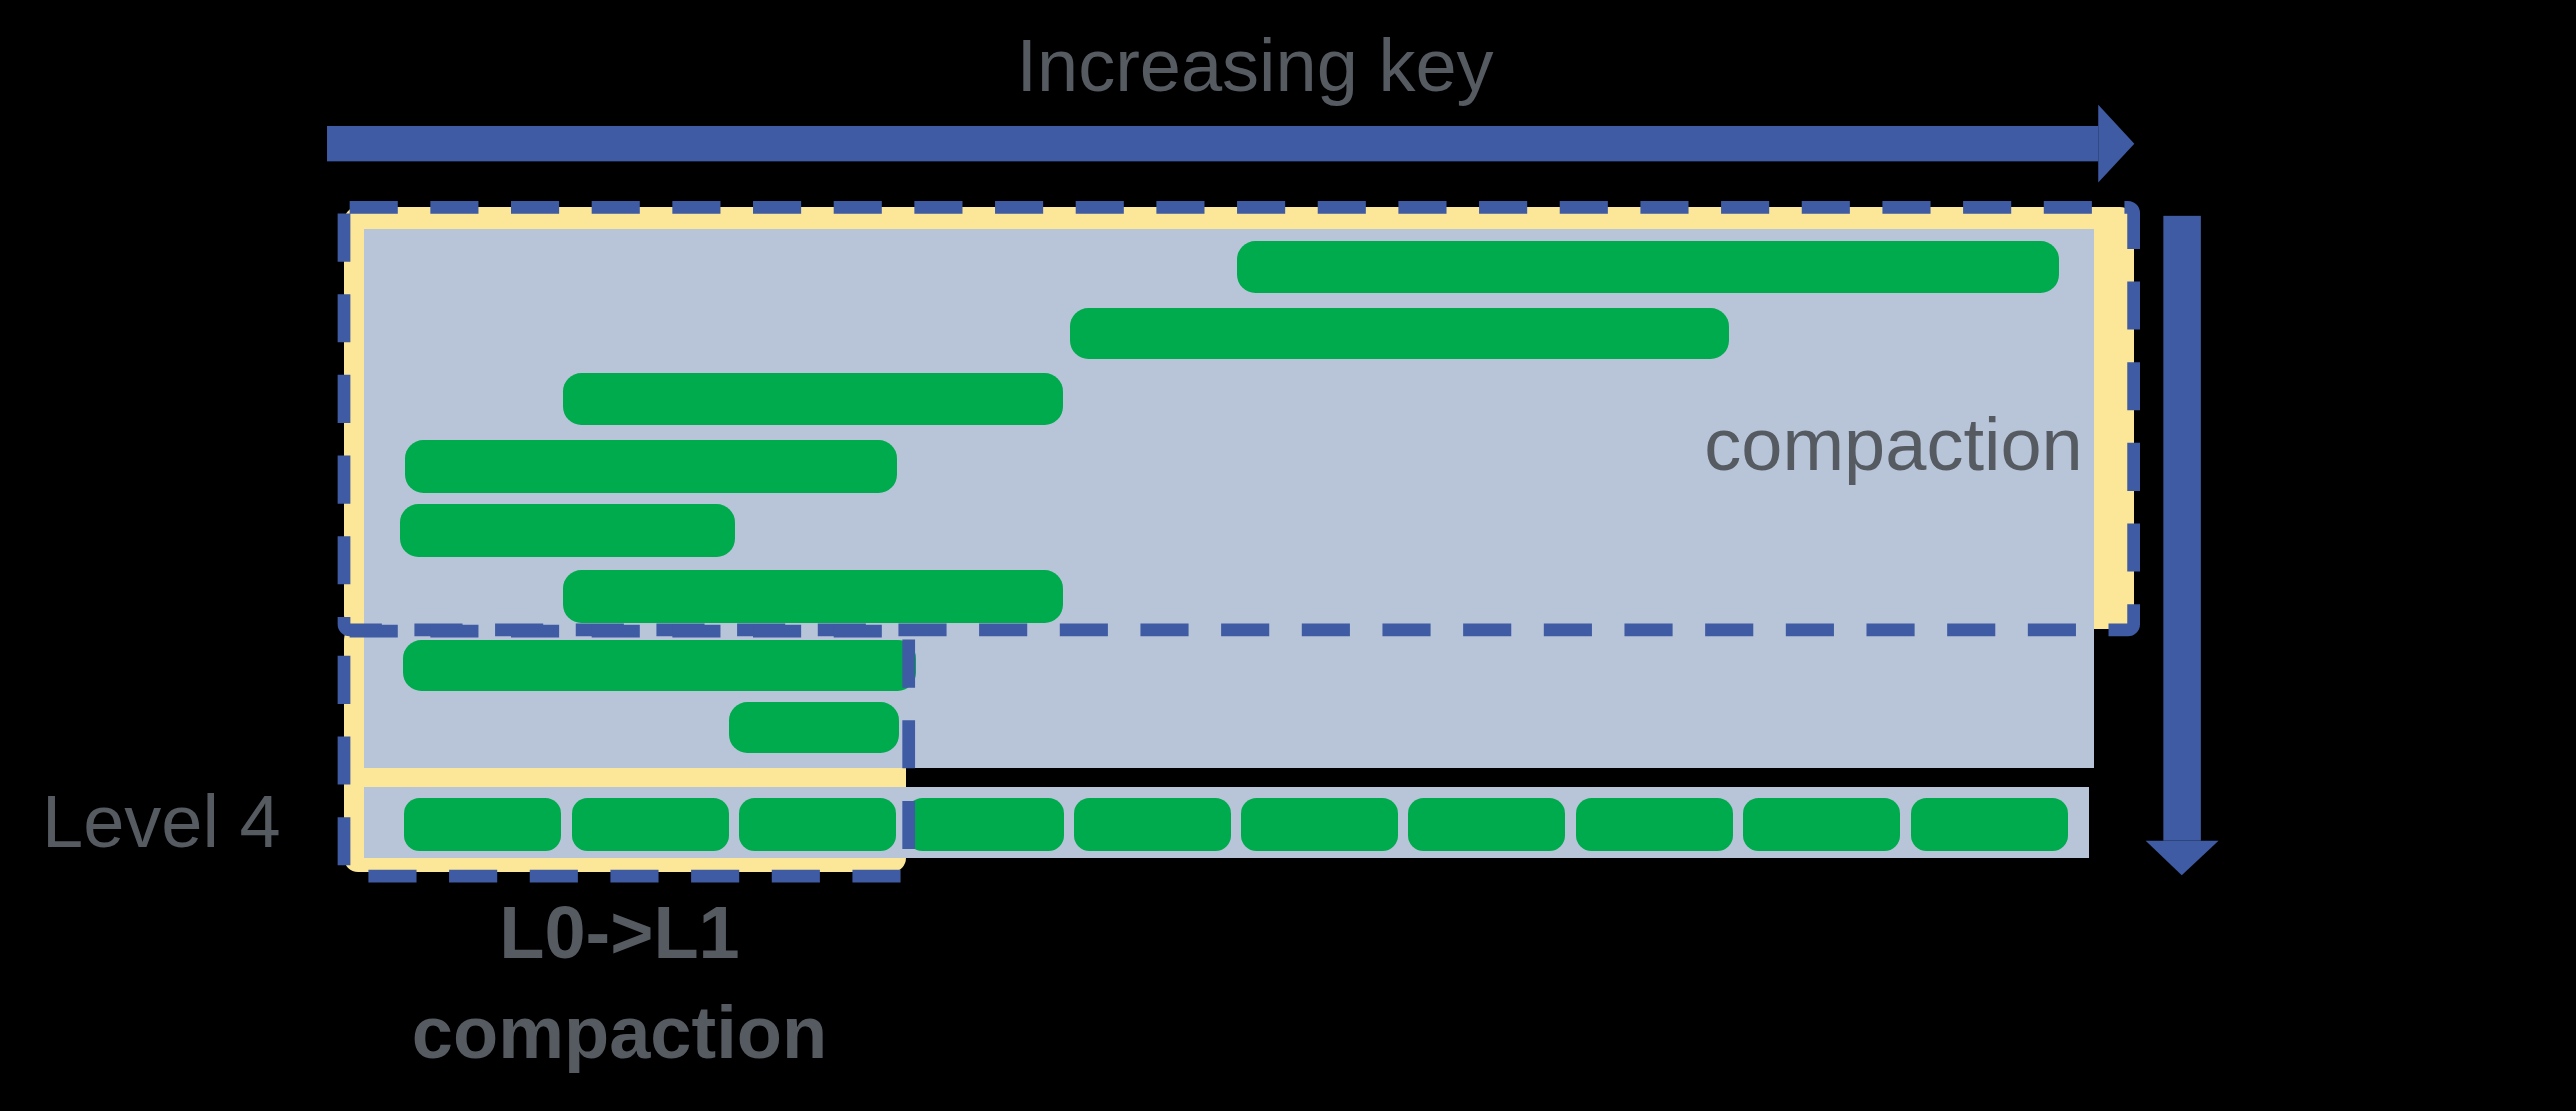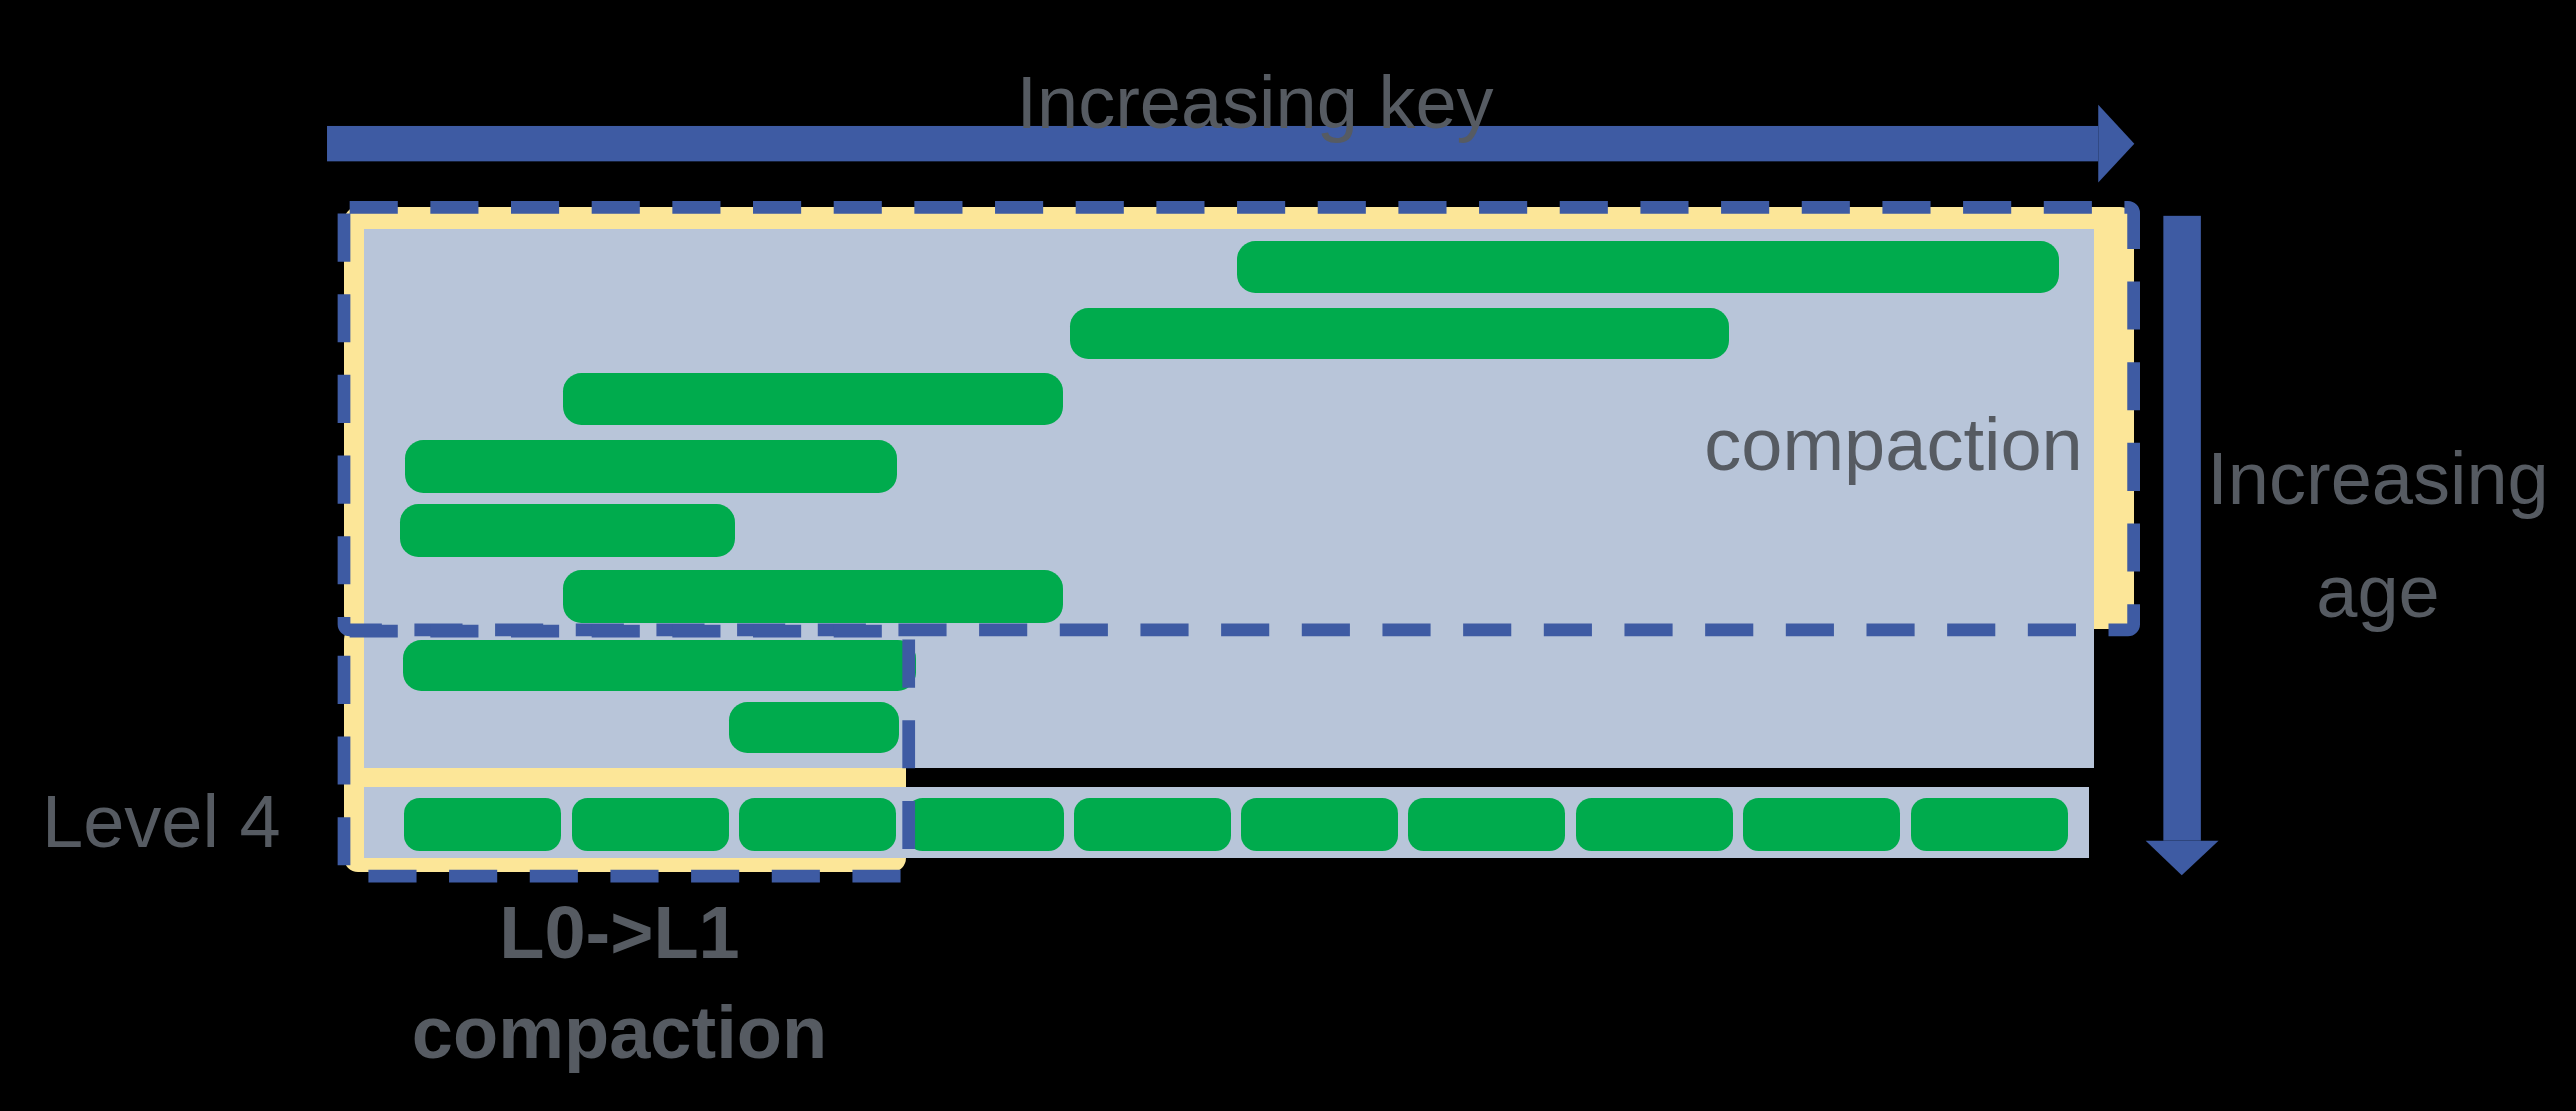--- a/index.html
+++ b/index.html
@@ -75,26 +75,22 @@
       <div class="seg" style="left: 1576px; top: 798px; width: 157px; height: 53px;"></div>
       <div class="seg" style="left: 1743px; top: 798px; width: 157px; height: 53px;"></div>
       <div class="seg" style="left: 1911px; top: 798px; width: 157px; height: 53px;"></div>
     </div>
 
   <svg class="layer" width="2576" height="1111" viewBox="0 0 3640 1570">
     <rect x="486" y="293" width="2529" height="597" rx="8" style="fill:none;stroke:var(--blue);stroke-width:18;stroke-dasharray:68 46;"></rect>
     <rect x="486" y="892" width="798" height="346" rx="8" style="fill:none;stroke:var(--blue);stroke-width:18;stroke-dasharray:68 46;"></rect>
   </svg>
 
-  <div class="label center" style="left:901px;top:22.6px;width:708px;margin-top:37px;">Increasing key</div>
+  <div class="label center" style="left:901px;top:22.6px;width:708px;">Increasing key</div>
 
-  <div class="label center age-line" style="left:2194px;top:422px;width:368px;">
-    <div>Increasing</div>
-    <div>age</div>
-  </div>
 
 
   <div class="label" style="left:42px;top:779px;">Level 4</div>
 
   <div class="label center two-line" style="left:1660px;top:395px;width:467px;">
     <div>compaction</div>
   </div>
 
   <div class="label center two-line" style="left:386px;top:883px;width:467px;font-weight:bold;">
     <div>L0-&gt;L1</div>

